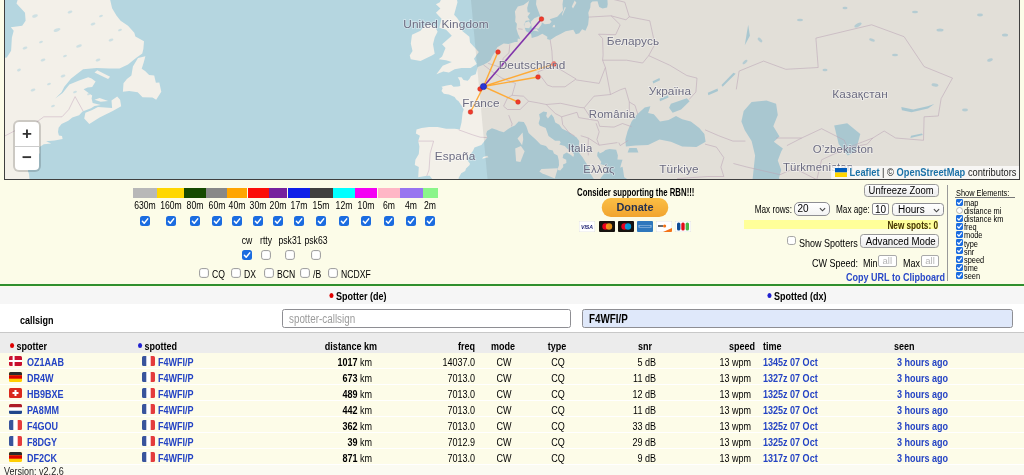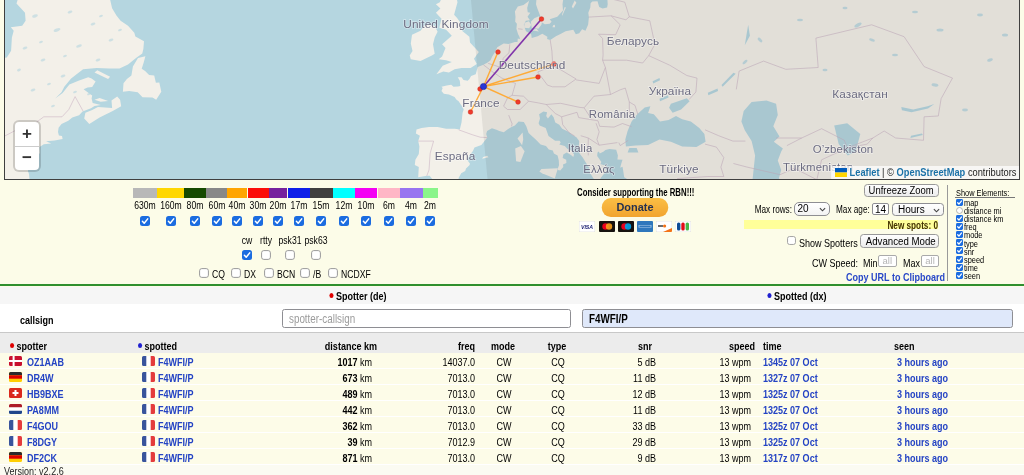--- a/index.html
+++ b/index.html
@@ -365,21 +365,21 @@
       <rect x="2" y="1.5" width="3.4" height="8" rx="1.6" fill="#0e4c96"></rect>
       <rect x="6.3" y="1.5" width="3.4" height="8" rx="1.6" fill="#e30b17"></rect>
       <rect x="10.6" y="1.5" width="3.4" height="8" rx="1.6" fill="#47b649"></rect>
     </svg>
   </div>
 <div style="position:absolute;left:792px;top:204px;font-size:10px;color:#000;white-space:nowrap;transform-origin:100% 0;transform:translateX(-100%) scaleX(0.82);">Max rows:</div>
 <div style="position:absolute;left:793.5px;top:201.5px;width:31px;height:12.5px;background:linear-gradient(#fff,#f3f3f3);border:1px solid #8e8e93;border-radius:5px;font-size:10px;line-height:12.5px;padding-left:3px;color:#000">20<svg width="7" height="5" viewBox="0 0 8 5" style="position:absolute;right:3px;top:4.5px">
       <path d="M1 1 L4 4 L7 1" stroke="#444" stroke-width="1.3" fill="none"></path>
     </svg></div>
 <div style="position:absolute;left:836px;top:204px;font-size:10px;color:#000;white-space:nowrap;transform-origin:0 0;transform:scaleX(0.82);">Max age:</div>
-<div style="position:absolute;left:872px;top:202.5px;width:15px;height:10.5px;border:1px solid #8e8e93;border-radius:2px;background:#fff;font-size:10px;text-align:center;line-height:11px;color:#000">14</div>
+<div style="position:absolute;left:872px;top:202.5px;width:15px;height:10.5px;border:1px solid #8e8e93;border-radius:2px;background:#fff;font-size:10px;text-align:center;line-height:11px;color:#000">10</div>
 <div style="position:absolute;left:892px;top:202.5px;width:44.5px;height:11.5px;background:linear-gradient(#fff,#f3f3f3);border:1px solid #8e8e93;border-radius:3.5px;font-size:10px;line-height:12px;padding-left:5px;color:#000">Hours<svg width="7" height="5" viewBox="0 0 8 5" style="position:absolute;right:3px;top:4px">
       <path d="M1 1 L4 4 L7 1" stroke="#444" stroke-width="1.3" fill="none"></path>
     </svg></div>
 <div style="position:absolute;left:863.8px;top:184.3px;width:73px;height:11px;background:linear-gradient(#fefefe,#ececec);border:1px solid #999;border-radius:3.5px;text-align:center;font-size:10.5px;line-height:11.5px;color:#000;transform-origin:50% 0"><span style="display:inline-block;transform:scaleX(0.9)">Unfreeze Zoom</span></div>
 <div style="position:absolute;left:743.7px;top:220.4px;width:194.6px;height:9px;background:#ffff99"></div>
 <div style="position:absolute;left:938px;top:220px;font-size:10px;font-weight:bold;color:#443300;white-space:nowrap;transform-origin:100% 0;transform:translateX(-100%) scaleX(0.82);">New spots: 0</div>
 <div style="position:absolute;left:787.4px;top:236px">
     <svg width="9" height="9" viewBox="0 0 10 10" style="display:block">
       <rect x="0.6" y="0.6" width="8.8" height="8.8" rx="2.2" fill="#fff" stroke="#9a9a9a" stroke-width="1"></rect>
     </svg>

